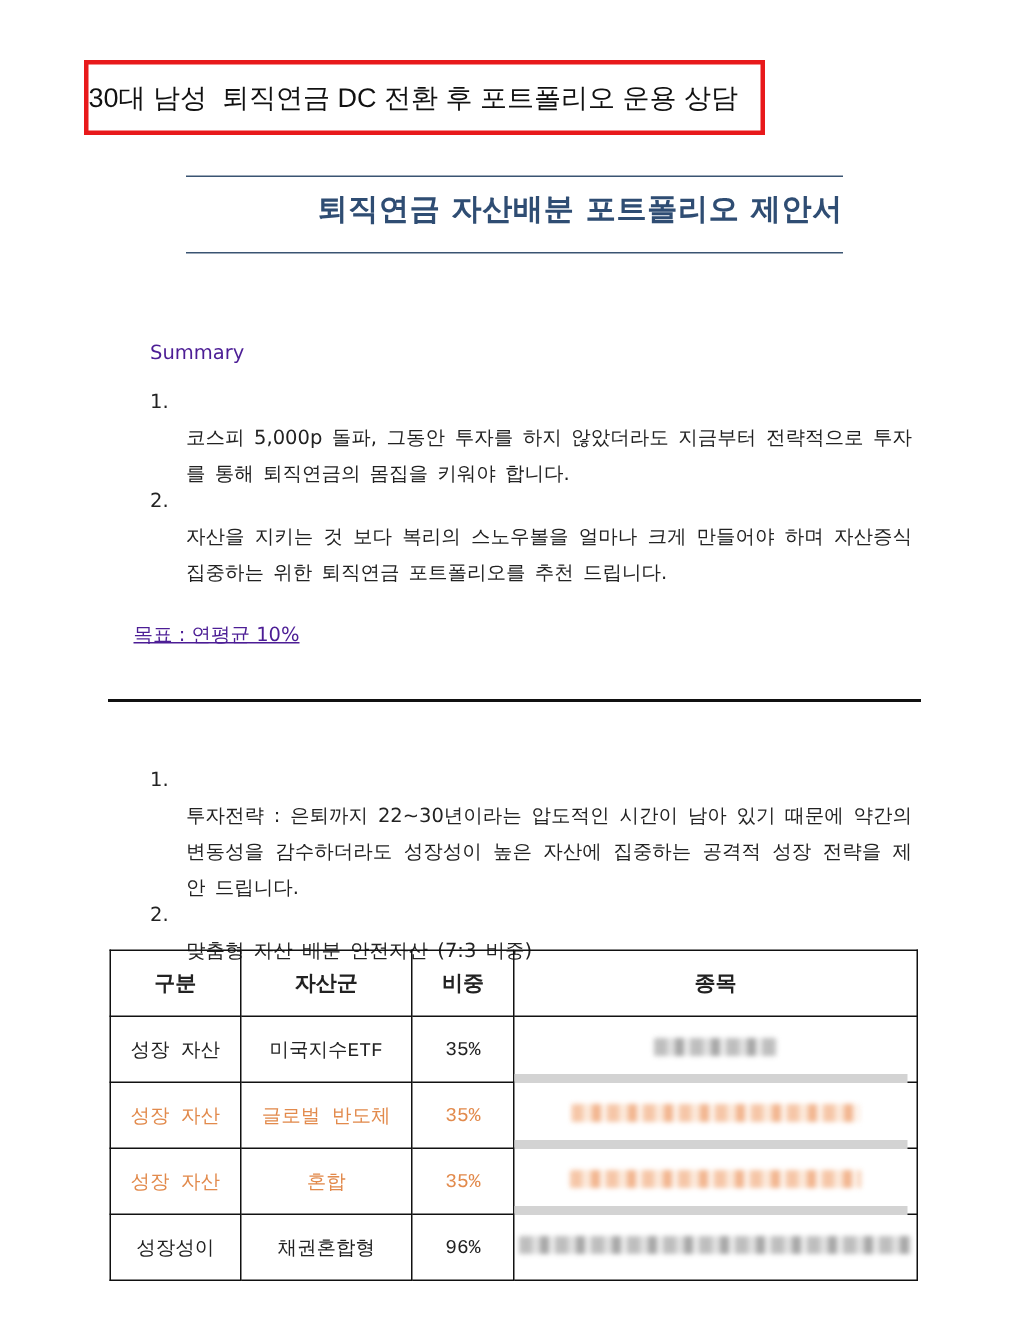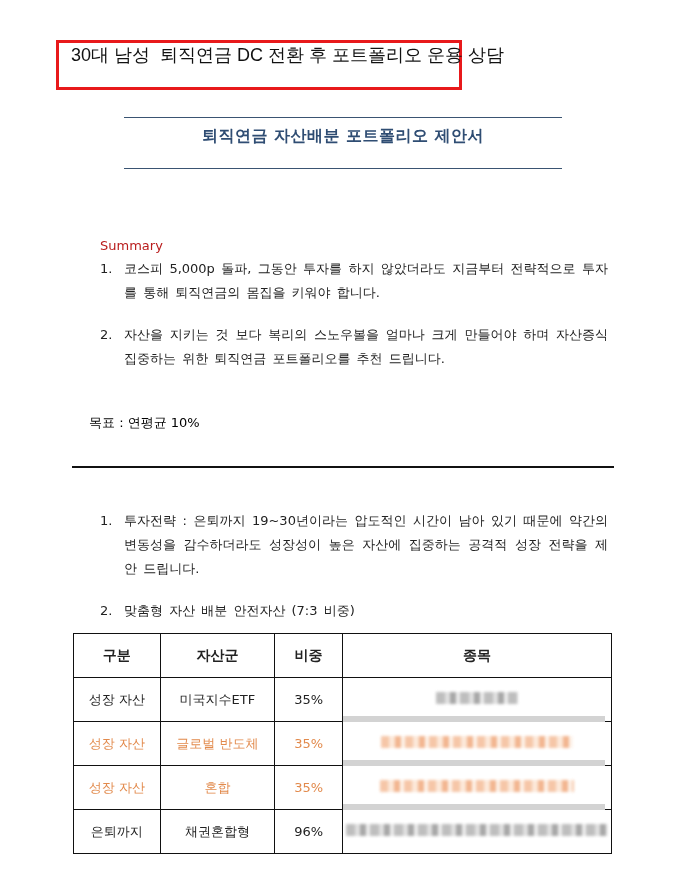--- a/index.html
+++ b/index.html
@@ -2,43 +2,43 @@
 <html><head>
 <meta charset="utf-8">
 <style>
   html, body { margin: 0; padding: 0; background: #ffffff; }
   body {
     width: 690px; height: 890px; position: relative; overflow: hidden;
     font-family: "DejaVu Sans", "Liberation Sans", sans-serif; color: #111;
   }
   .abs { position: absolute; }
   .headline-box {
-    left: 56px; top: 40px; width: 406px; height: 50px;
+    left: 56px; top: 40px; width: 454px; height: 50px;
     border: 3px solid #e8191b; box-sizing: border-box;
-    display: flex; padding-left: 12px;
+    display: flex; align-items: center; 
     font-family: "Liberation Sans", "DejaVu Sans", sans-serif;
     font-size: 18px; color: #111; white-space: pre;
   }
   .title-rule { left: 124px; width: 438px; height: 1px; background: #3a5472; }
   .doc-title {
-    left: 124px; width: 438px; top: 126px; text-align: center;
-    font-size: 16px; font-weight: bold; color: #2f4d73; letter-spacing: 0.5px;
+    left: 124px; width: 438px; top: 126px; text-align: right;
+    font-size: 20px; font-weight: bold; color: #2f4d73; letter-spacing: 0.5px;
   }
-  .summary-label { left: 100px; top: 238px; font-size: 13px; color: #b91c1c; }
+  .summary-label { left: 100px; top: 228px; font-size: 13px; color: #4c1d95; }
   .item { left: 100px; width: 508px; font-size: 13px; line-height: 24px; color: #222; display: flex; }
   .item .num { width: 24px; flex: none; }
-  .item .txt { flex: 1; text-align: justify; text-align-last: left; word-spacing: 2px; }
-  .goal { left: 89px; top: 414px; font-size: 13px; color: #000000; white-space: pre; }
+  .item .txt { flex: 1; text-align: justify; text-align-last: left; word-spacing: 2px; margin-top: 24px; }
+  .goal { left: 89px; top: 414px; font-size: 13px; color: #4c1d95; white-space: pre; text-decoration: underline; }
   .divider { left: 72px; top: 466px; width: 542px; height: 2px; background: #111; }
   table.portfolio {
     position: absolute; left: 73px; top: 633px; width: 539px;
     border-collapse: collapse; font-size: 13px;
   }
   table.portfolio td, table.portfolio th {
-    border: 1.5px solid #111; text-align: center; padding: 0; height: 43px;
+    border: 1.5px solid #111; text-align: center; padding: 0; height: 43px; font-family: Liberation Mono, monospace;
   }
   table.portfolio th { font-weight: bold; font-size: 14px; color: #222; }
   table.portfolio td { color: #222; }
   table.portfolio tr.highlight td { color: #e28a4c; }
   .blur {
     display: inline-block; height: 12px; border-radius: 1px;
     filter: blur(1.6px); opacity: 0.75;
   }
   .blur.gray { background: repeating-linear-gradient(90deg, #a9a9a9 0 9px, #d6d6d6 9px 14px, #8a8a8a 14px 20px, #e8e8e8 20px 24px); }
   .blur.orange { background: repeating-linear-gradient(90deg, #f3b48b 0 8px, #fbe1cd 8px 14px, #ee9d6a 14px 20px, #fdf0e6 20px 24px); }
@@ -65,21 +65,21 @@
   <span class="num">2.</span>
   <span class="txt">자산을 지키는 것 보다 복리의 스노우볼을 얼마나 크게 만들어야 하며 자산증식 집중하는 위한 퇴직연금 포트폴리오를 추천 드립니다.</span>
 </div>
 
 <div class="abs goal">목표 : 연평균 10%</div>
 
 <div class="abs divider"></div>
 
 <div class="abs item" style="top:509px;">
   <span class="num">1.</span>
-  <span class="txt">투자전략 : 은퇴까지 19~30년이라는 압도적인 시간이 남아 있기 때문에 약간의 변동성을 감수하더라도 성장성이 높은 자산에 집중하는 공격적 성장 전략을 제안 드립니다.</span>
+  <span class="txt">투자전략 : 은퇴까지 22~30년이라는 압도적인 시간이 남아 있기 때문에 약간의 변동성을 감수하더라도 성장성이 높은 자산에 집중하는 공격적 성장 전략을 제안 드립니다.</span>
 </div>
 <div class="abs item" style="top:599px;">
   <span class="num">2.</span>
   <span class="txt">맞춤형 자산 배분 안전자산 (7:3 비중)</span>
 </div>
 
 <table class="portfolio">
   <colgroup>
     <col style="width:87px">
       <col style="width:115px">
@@ -105,21 +105,21 @@
     <td>35%</td>
     <td><span class="blur orange" style="width:192px;"></span></td>
   </tr>
   <tr class="highlight">
     <td>성장 자산</td>
     <td>혼합</td>
     <td>35%</td>
     <td><span class="blur orange" style="width:194px;"></span></td>
   </tr>
   <tr>
-    <td>은퇴까지</td>
+    <td>성장성이</td>
     <td>채권혼합형</td>
     <td>96%</td>
     <td><span class="blur gray" style="width:262px;"></span></td>
   </tr>
 </tbody>
   </table>
 
 <div class="gray-strip" style="top:716px;"></div>
 <div class="gray-strip" style="top:760px;"></div>
 <div class="gray-strip" style="top:804px;"></div>

